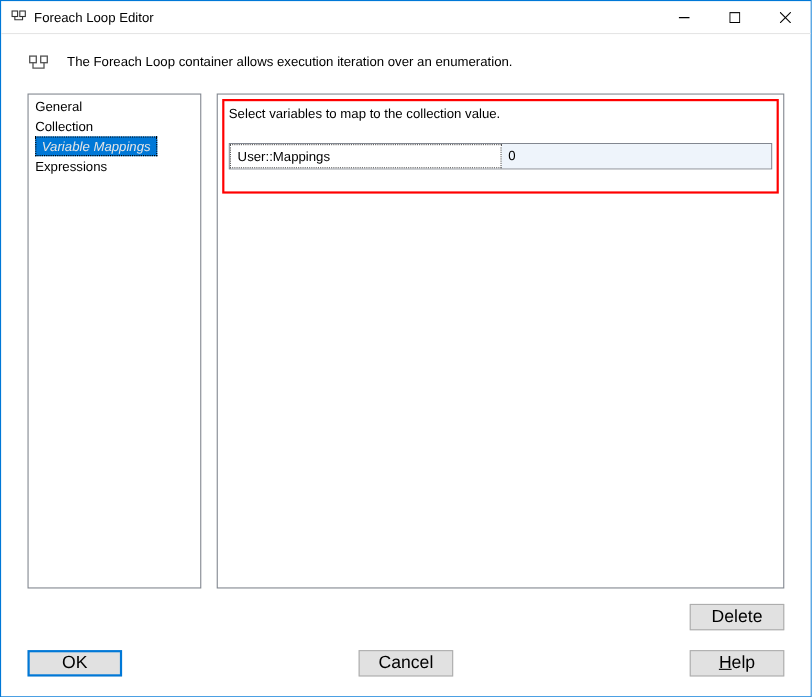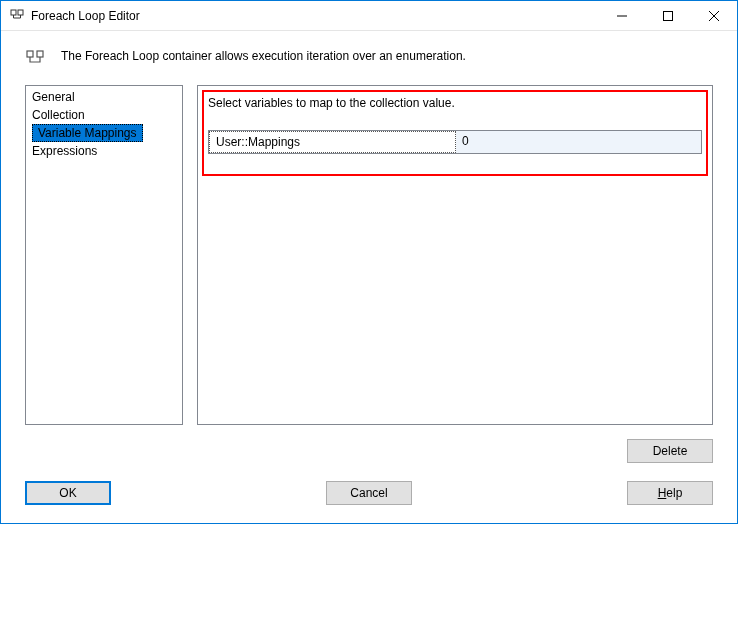--- a/index.html
+++ b/index.html
@@ -5,21 +5,21 @@
   * { box-sizing: border-box; }
   body {
     margin: 0;
     font-family: "Segoe UI", Tahoma, sans-serif;
     font-size: 12px;
     background: #fff;
     color: #000;
   }
   .window {
     width: 738px;
-    height: 524px;
+    height: 634px;
     border: 1px solid #0078d7;
     background: #fff;
     display: flex;
     flex-direction: column;
   }
   .titlebar {
     height: 30px;
     display: flex;
     align-items: center;
     padding-left: 8px;
@@ -56,25 +56,26 @@
     background: #fff;
     padding: 2px 0;
   }
   .nav-item {
     padding: 1px 6px;
     cursor: default;
     line-height: 16px;
   }
   .nav-item.selected {
     background: #0078d7;
-    color: #000000;
+    color: #e5e5e5;
     border: 1px dotted #000;
     padding: 0 5px;
     display: inline-block;
     margin-left: 0;
+    font-style: italic;
   }
   .nav-item-wrap { padding: 0 6px; }
   .main-panel {
     flex: 1;
     border: 1px solid #828790;
     position: relative;
     padding: 10px;
   }
   .highlight-box {
     position: absolute;
@@ -117,21 +118,21 @@
   .btn-row-bottom {
     display: flex; justify-content: space-between;
     gap: 20px;
     padding: 14px 24px 18px 24px;
   }
   button.win {
     width: 86px; height: 24px;
     background: #e1e1e1;
     border: 1px solid #adadad;
     font-family: inherit;
-    font-size: 12px;
+    font-size: 16px;
     cursor: default;
   }
   button.win.default {
     border: 2px solid #0078d7;
     background: #e1e1e1;
   }
   button.win .ul { text-decoration: underline; }
 </style>
 </head>
 <body>

